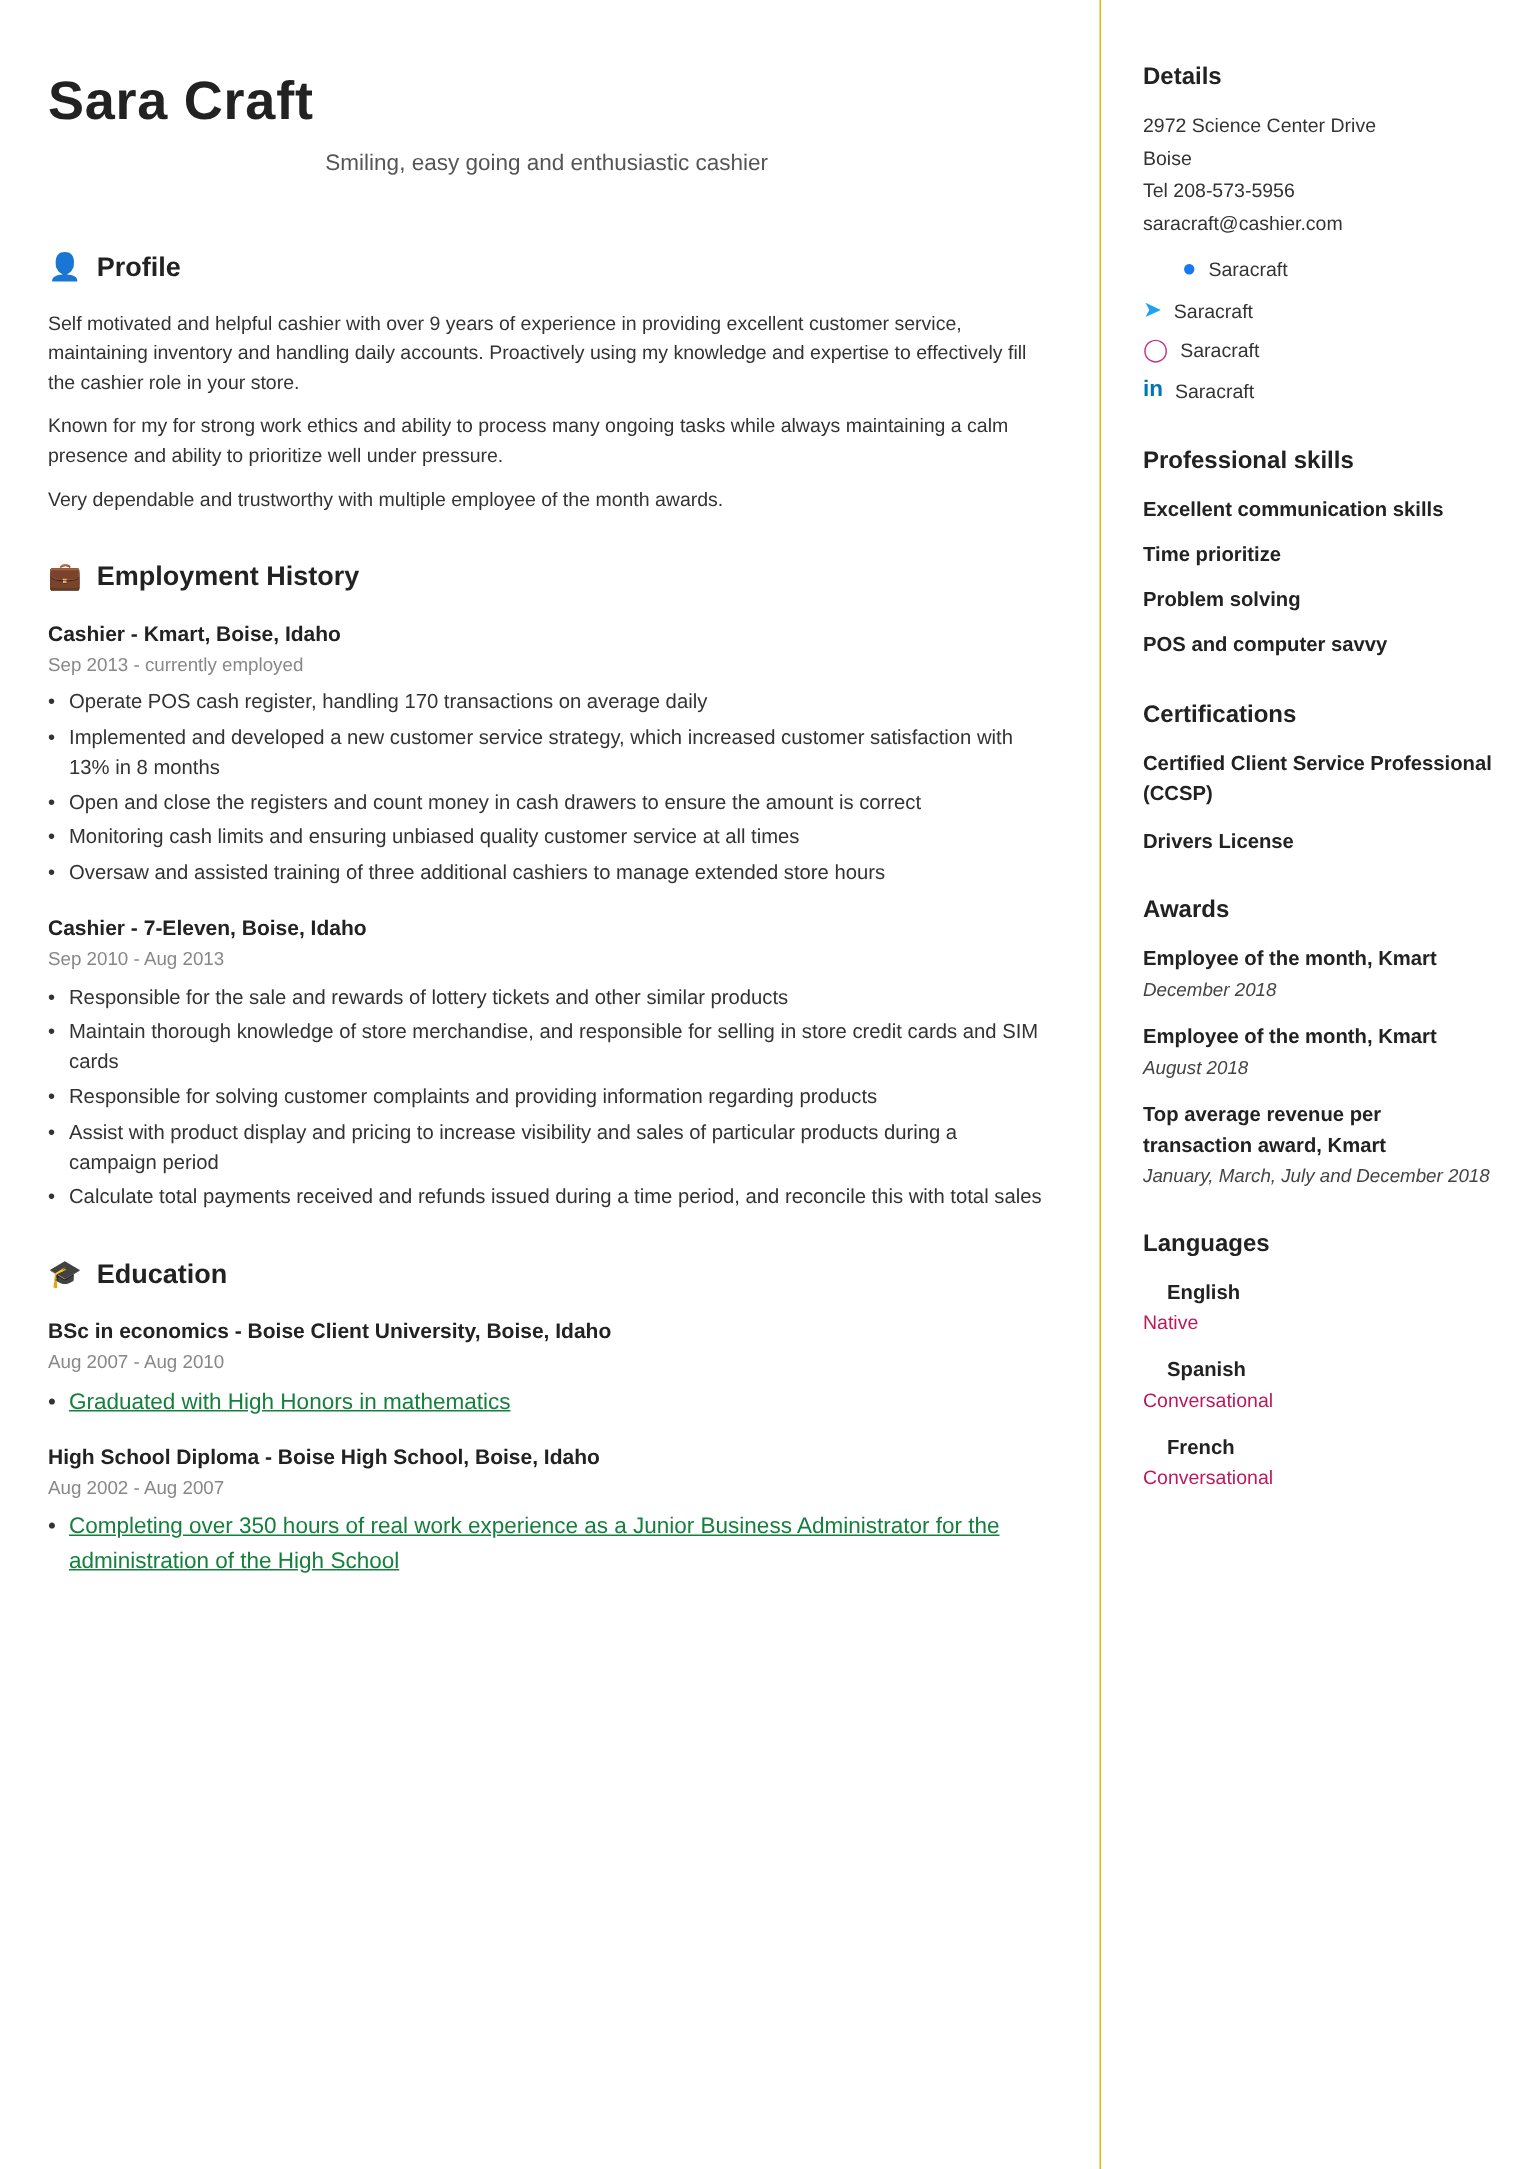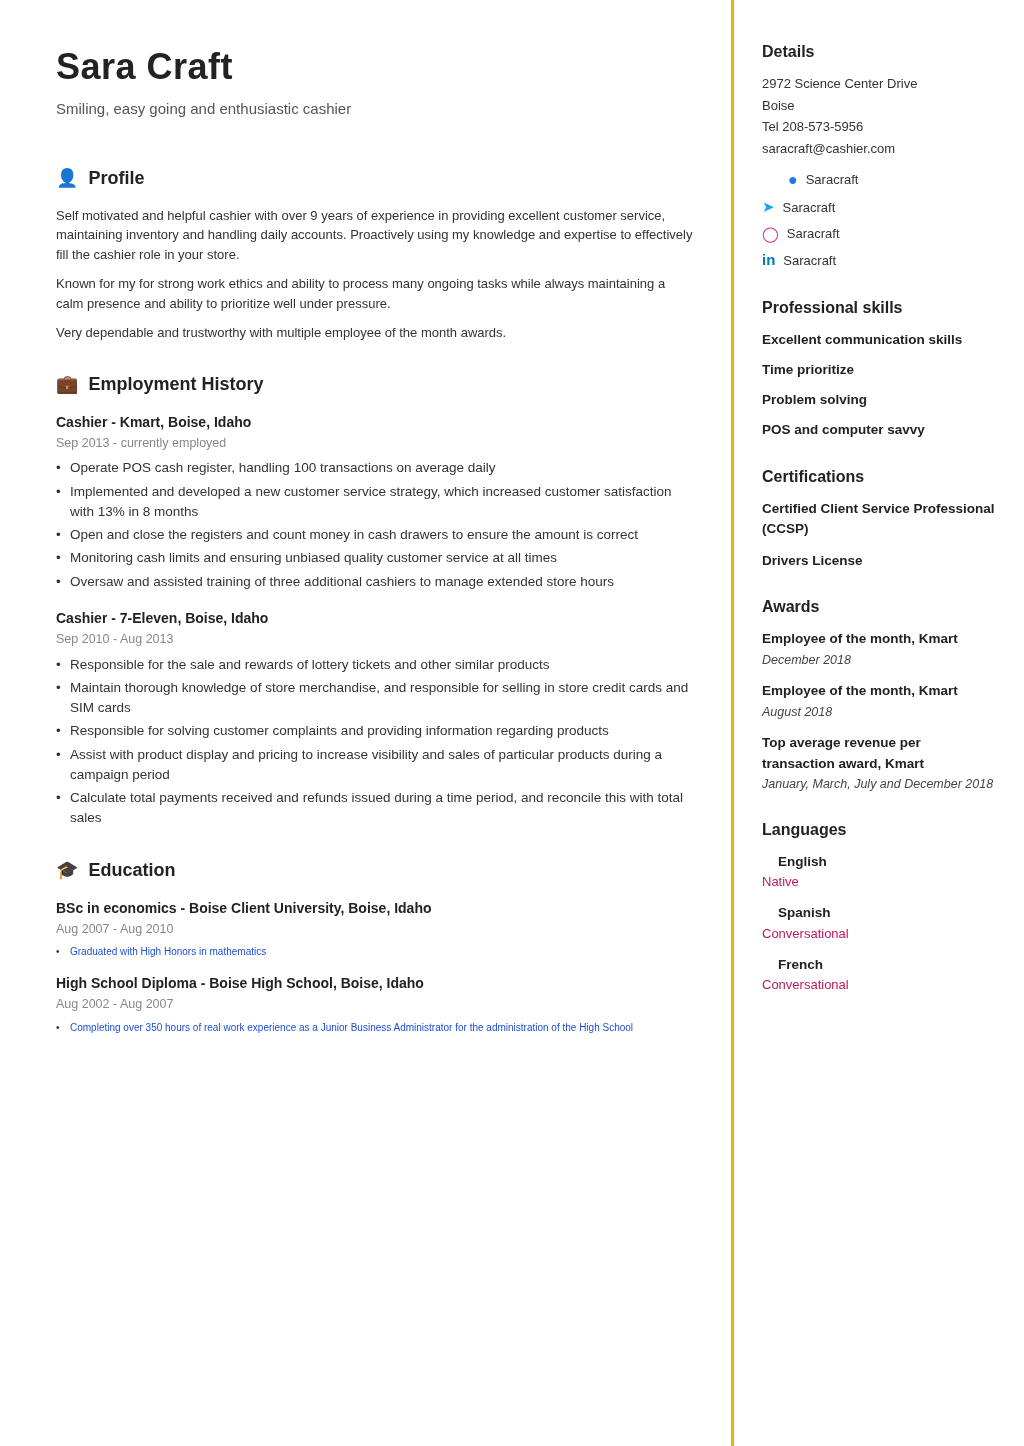--- a/index.html
+++ b/index.html
@@ -12,40 +12,41 @@
     }
     .page {
       width: 1024px;
       min-height: 1446px;
       background: #fff;
       display: flex;
       padding: 0;
     }
     .main-col {
       flex: 1;
-      padding: 40px 36px 40px 56px;
-      border-right: 3px solid #eab308;
+      padding: 40px 36px 40px 32px;
+      border-right: 1px solid #eab308;
     }
     .side-col {
       width: 290px;
       padding: 40px 28px 40px 28px;
       background: #fff;
     }
 
     
     .resume-name {
       font-size: 36px;
       font-weight: 900;
       letter-spacing: 0.5px;
       margin-bottom: 4px;
     }
     .resume-tagline {
       font-size: 15px;
       color: #555;
       margin-bottom: 44px;
+      text-align: center;
     }
 
     
     .section {
       margin-bottom: 28px;
     }
     .section-title {
       font-size: 18px;
       font-weight: 800;
       display: flex;
@@ -103,24 +104,25 @@
     .edu-dates {
       color: #888;
       font-size: 12.5px;
       margin-bottom: 6px;
     }
     .edu-bullets {
       list-style: none;
       margin-bottom: 14px;
     }
     .edu-bullets li {
-      font-size: 10px;
-      color: #1d4ed8;
+      font-size: 15px;
+      color: #15803d;
       padding-left: 14px;
       position: relative;
+      text-decoration: underline;
     }
     .edu-bullets li::before {
       content: "•";
       position: absolute;
       left: 0;
       color: #333;
     }
 
     
     .side-section {
@@ -207,21 +209,21 @@
     <div class="section">
       <div class="section-title">
         <span class="section-icon">💼</span>
         <span>Employment History</span>
       </div>
 
       <div>
         <div class="job-title">Cashier - Kmart, Boise, Idaho</div>
         <div class="job-dates">Sep 2013 - currently employed</div>
         <ul class="job-bullets">
-          <li>Operate POS cash register, handling 100 transactions on average daily</li>
+          <li>Operate POS cash register, handling 170 transactions on average daily</li>
           <li>Implemented and developed a new customer service strategy, which increased customer satisfaction with 13% in 8 months</li>
           <li>Open and close the registers and count money in cash drawers to ensure the amount is correct</li>
           <li>Monitoring cash limits and ensuring unbiased quality customer service at all times</li>
           <li>Oversaw and assisted training of three additional cashiers to manage extended store hours</li>
         </ul>
       </div>
 
       <div>
         <div class="job-title">Cashier - 7-Eleven, Boise, Idaho</div>
         <div class="job-dates">Sep 2010 - Aug 2013</div>

